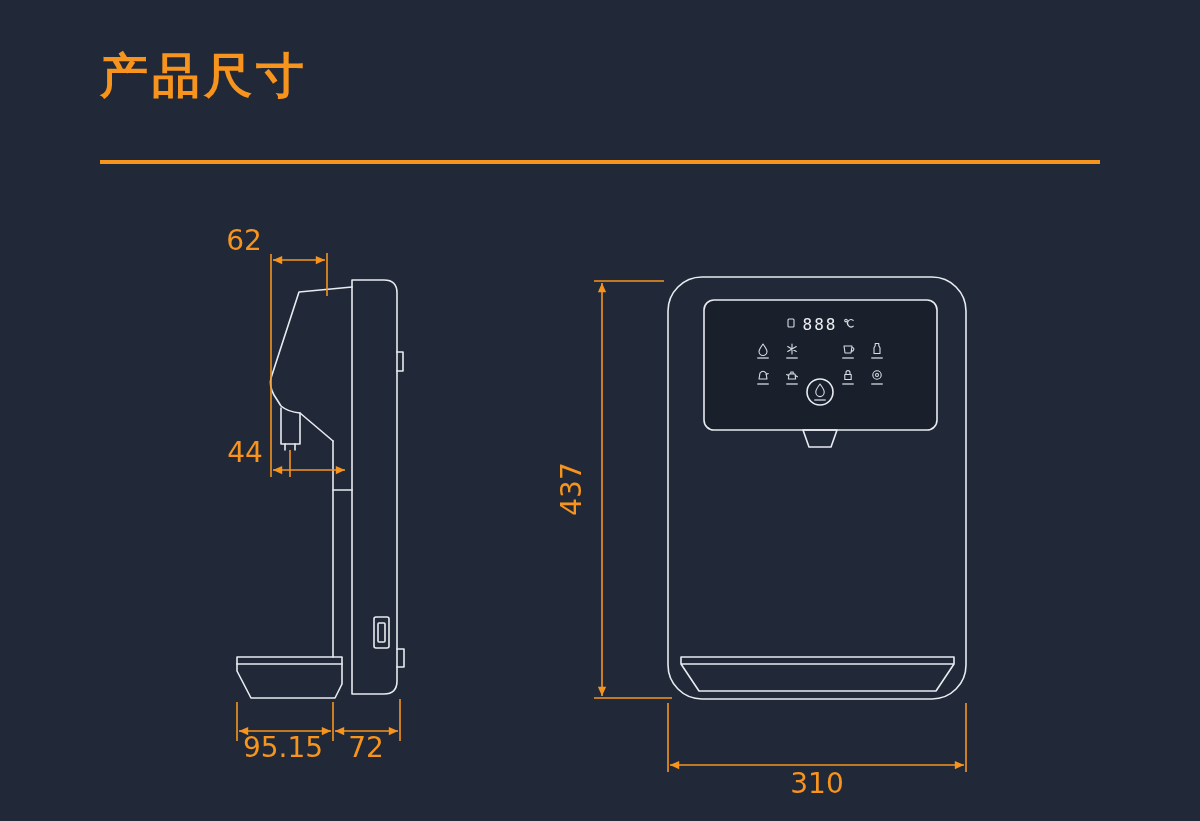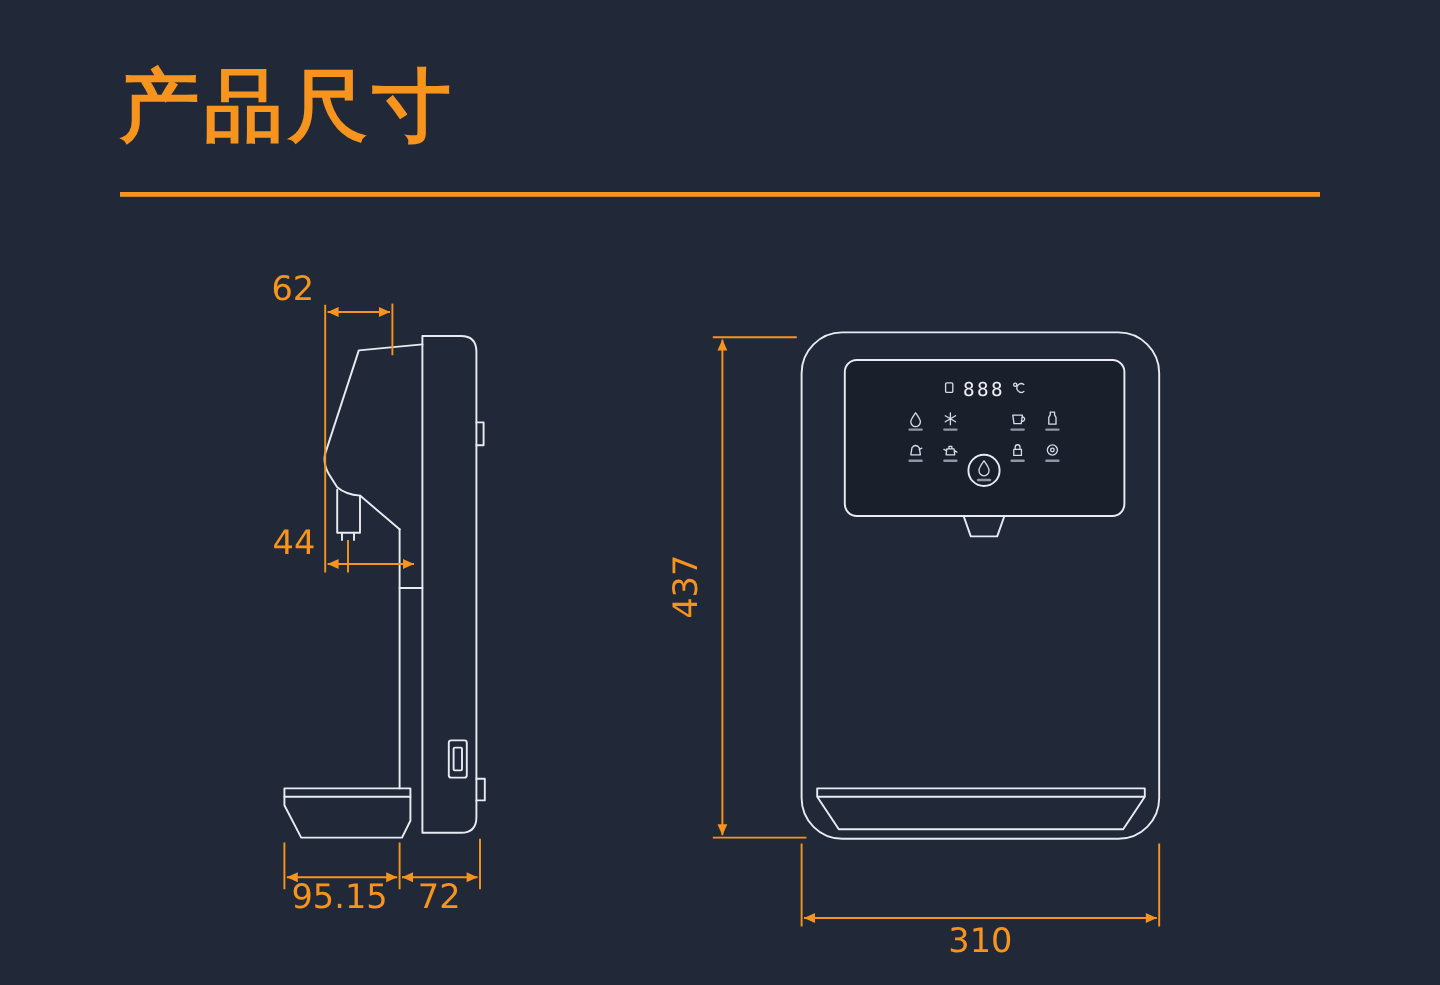--- a/index.html
+++ b/index.html
@@ -2,21 +2,21 @@
 <html><head>
 <meta charset="utf-8">
 <style>
   html,body{margin:0;padding:0;background:#212938;}
   .stage{
     position:relative;width:1200px;height:821px;overflow:hidden;
     background:#212938;font-family:"DejaVu Sans",sans-serif;
   }
   .title{
     position:absolute;left:100px;top:44px;
-    font-size:66px;font-weight:700;color:#F7941D;letter-spacing:4px;
+    font-size:48px;font-weight:700;color:#F7941D;letter-spacing:4px;
     font-family:"DejaVu Sans",sans-serif;
   }
   .title-rule{
     position:absolute;left:100px;top:160px;width:1000px;height:4px;background:#F7941D;
   }
   svg.diagram{position:absolute;left:0;top:0;}
   .draw{stroke:#E8EBF1;stroke-width:1.6;fill:none;stroke-linejoin:round;stroke-linecap:round;}
   .panel{fill:#1A202B;}
   .icon{stroke:#D8DCE5;stroke-width:1.1;fill:none;stroke-linejoin:round;stroke-linecap:round;}
   .labelbar{fill:#8F97A7;}

